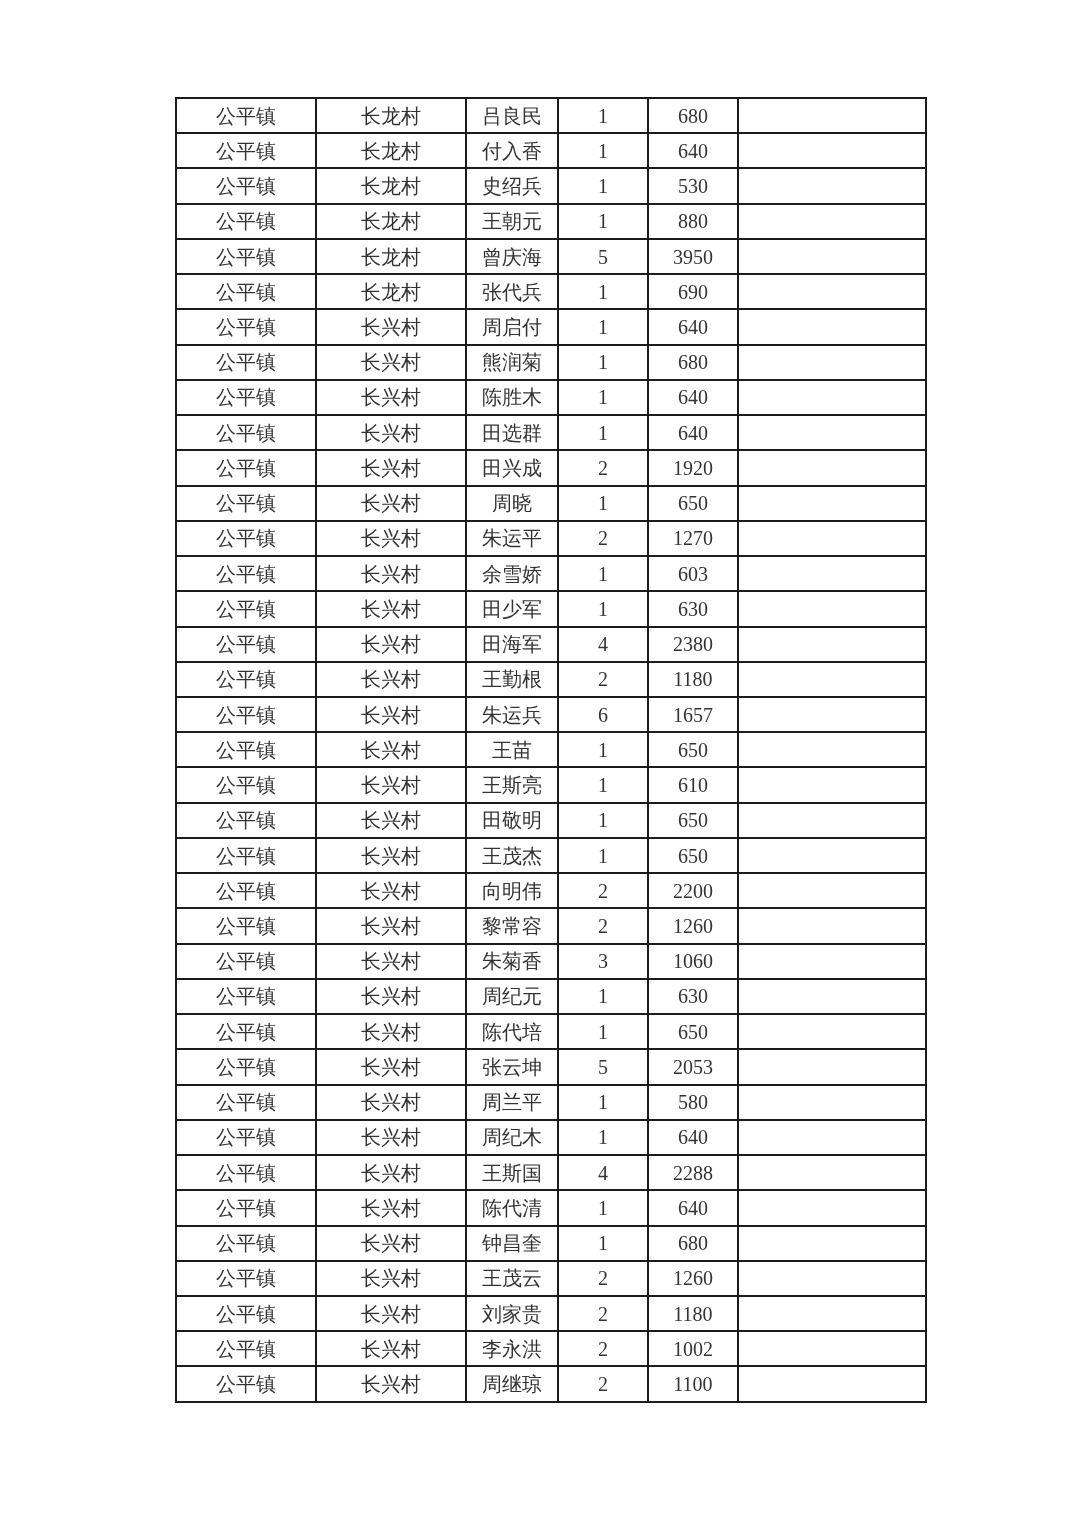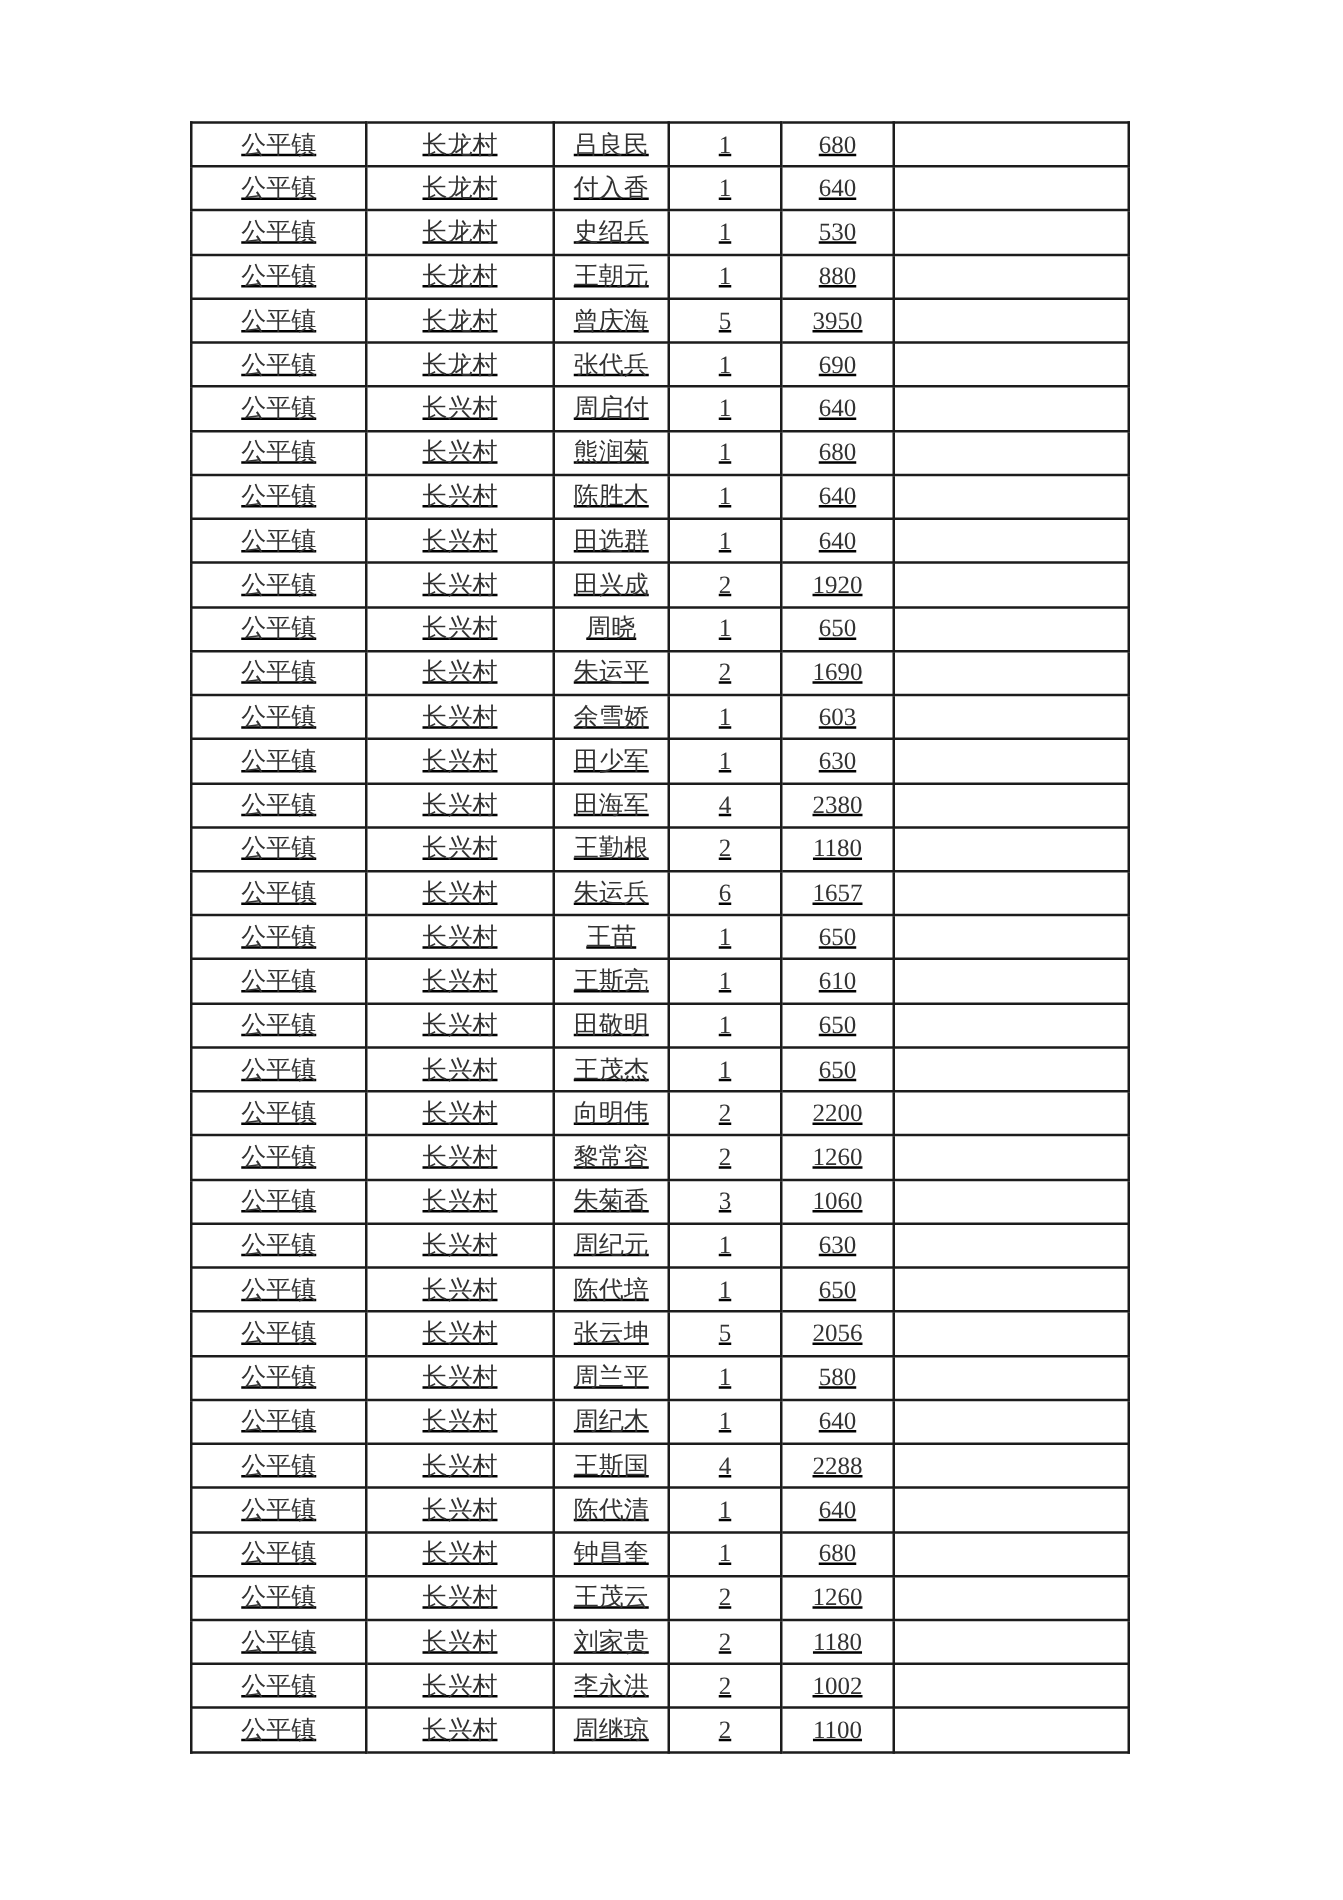--- a/index.html
+++ b/index.html
@@ -10,27 +10,26 @@
   .page {
     position: relative;
     width: 1074px;
     height: 1520px;
     background: #ffffff;
     font-family: "Liberation Serif", "DejaVu Serif", serif;
     overflow: hidden;
   }
   table.data-table {
     position: absolute;
-    left: 152px;
+    left: 175px;
     top: 97px;
     width: 750px;
     height: 1306px;
     border-collapse: collapse;
     table-layout: fixed;
-    text-decoration: underline;
   }
   table.data-table td {
     border: 2px solid #1c1c1c;
     text-align: center;
     vertical-align: middle;
     font-size: 20px;
     color: #333333;
     padding: 0;
     line-height: 1;
     white-space: nowrap;
@@ -156,21 +155,21 @@
           <td class="cell-name">周晓</td>
           <td class="cell-count">1</td>
           <td class="cell-amount">650</td>
           <td class="cell-note"></td>
         </tr>
         <tr>
           <td class="cell-town">公平镇</td>
           <td class="cell-village">长兴村</td>
           <td class="cell-name">朱运平</td>
           <td class="cell-count">2</td>
-          <td class="cell-amount">1690</td>
+          <td class="cell-amount">1270</td>
           <td class="cell-note"></td>
         </tr>
         <tr>
           <td class="cell-town">公平镇</td>
           <td class="cell-village">长兴村</td>
           <td class="cell-name">余雪娇</td>
           <td class="cell-count">1</td>
           <td class="cell-amount">603</td>
           <td class="cell-note"></td>
         </tr>
@@ -276,21 +275,21 @@
           <td class="cell-name">陈代培</td>
           <td class="cell-count">1</td>
           <td class="cell-amount">650</td>
           <td class="cell-note"></td>
         </tr>
         <tr>
           <td class="cell-town">公平镇</td>
           <td class="cell-village">长兴村</td>
           <td class="cell-name">张云坤</td>
           <td class="cell-count">5</td>
-          <td class="cell-amount">2056</td>
+          <td class="cell-amount">2053</td>
           <td class="cell-note"></td>
         </tr>
         <tr>
           <td class="cell-town">公平镇</td>
           <td class="cell-village">长兴村</td>
           <td class="cell-name">周兰平</td>
           <td class="cell-count">1</td>
           <td class="cell-amount">580</td>
           <td class="cell-note"></td>
         </tr>

